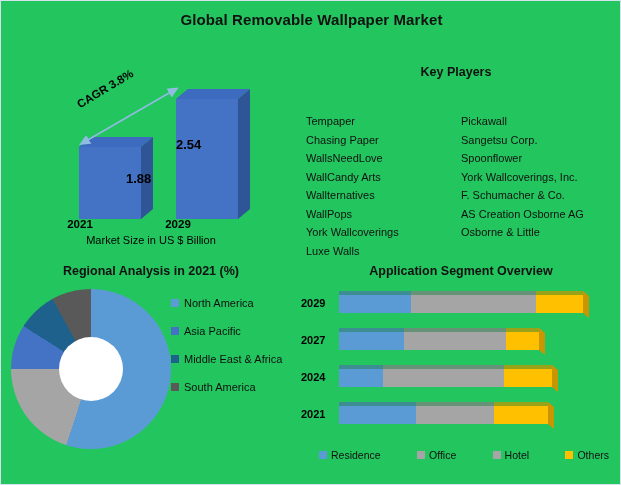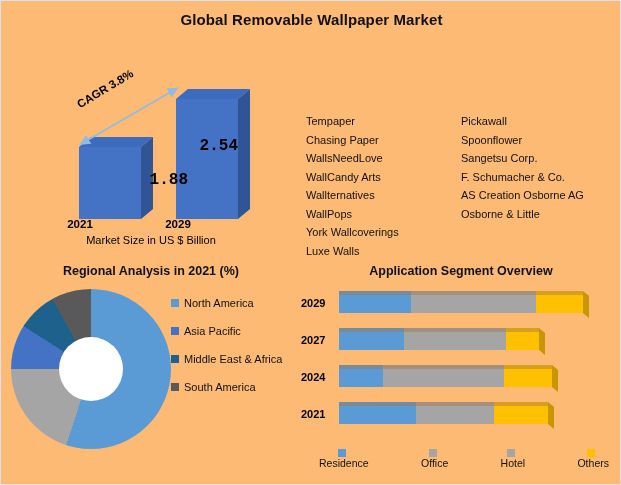--- a/index.html
+++ b/index.html
@@ -7,21 +7,21 @@
     padding: 0;
     background: #ffffff;
   }
   body {
     font-family: "Liberation Sans", sans-serif;
   }
   #infographic {
     position: relative;
     width: 621px;
     height: 485px;
-    background: #fdba74;
+    background: #22c55e;
     border: 1px solid #d6e2ee;
     box-sizing: border-box;
     overflow: hidden;
   }
 
   
   .main-title {
     position: absolute;
     top: 10px;
     left: 0;
@@ -73,26 +73,25 @@
     left: 0; top: 0px;
     width: 100%;
     height: 10px;
     background: #3C6BBF;
     transform: skewX(-50deg);
     transform-origin: bottom left;
   }
   .bar3d .value {
     position: absolute;
     left: 0; width: 100%;
-    text-align: right;
-    font-size: 16px;
+    text-align: left;
+    font-size: 13px;
     font-weight: bold;
     color: #000000;
     z-index: 5;
-    font-family: Liberation Mono, monospace;
   }
   .year-label {
     position: absolute;
     font-size: 11.5px;
     font-weight: bold;
     color: #000000;
     text-align: center;
     width: 70px;
   }
   #axis-caption {
@@ -213,21 +212,21 @@
 
   #stacked-legend {
     position: absolute;
     left: 318px; top: 448px;
     width: 290px;
     display: flex;
     justify-content: space-between;
     font-size: 10.5px;
     color: #111111;
   }
-  #stacked-legend .item { display: flex; align-items: center; flex-direction: column; }
+  #stacked-legend .item { display: flex; align-items: center; }
   #stacked-legend .sw {
     width: 8px; height: 8px;
     margin-right: 4px;
   }
 </style>
 </head>
 <body>
 
 <div id="infographic">
 
@@ -262,36 +261,38 @@
     </svg>
   </div>
 
   <div class="year-label" style="left:44px; top:217px;">2021</div>
   <div class="year-label" style="left:142px; top:217px;">2029</div>
 
   <div id="cagr-label">CAGR 3.8%</div>
 
   <div id="axis-caption">Market Size in US $ Billion</div>
 
+  <div class="section-title" id="key-players-title">Key Players</div>
 
   <div class="players-col" id="players-left">
     <div>Tempaper</div>
     <div>Chasing Paper</div>
     <div>WallsNeedLove</div>
     <div>WallCandy Arts</div>
     <div>Wallternatives</div>
     <div>WallPops</div>
     <div>York Wallcoverings</div>
     <div>Luxe Walls</div>
   </div>
 
   <div class="players-col" id="players-right">
     <div>Pickawall</div>
+    <div>Sangetsu Corp.</div>
     <div>Spoonflower</div>
-    <div>Sangetsu Corp.</div>
+    <div>York Wallcoverings, Inc.</div>
     <div>F. Schumacher &amp; Co.</div>
     <div>AS Creation Osborne AG</div>
     <div>Osborne &amp; Little</div>
   </div>
 
   <div class="section-title" id="regional-title">Regional Analysis in 2021 (%)</div>
 
   <div id="donut-wrap">
     <div id="donut" style="background: conic-gradient(rgb(91, 155, 213) 0deg, rgb(91, 155, 213) 198deg, rgb(165, 165, 165) 198deg, rgb(165, 165, 165) 270deg, rgb(68, 114, 196) 270deg, rgb(68, 114, 196) 302.4deg, rgb(31, 97, 141) 302.4deg, rgb(31, 97, 141) 331.2deg, rgb(89, 89, 89) 331.2deg, rgb(89, 89, 89) 360deg);"></div>
     <div id="donut-hole"></div>

